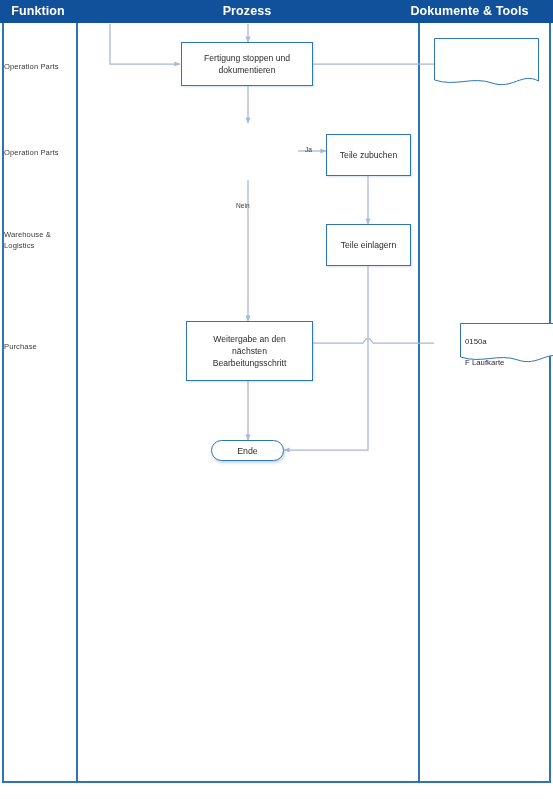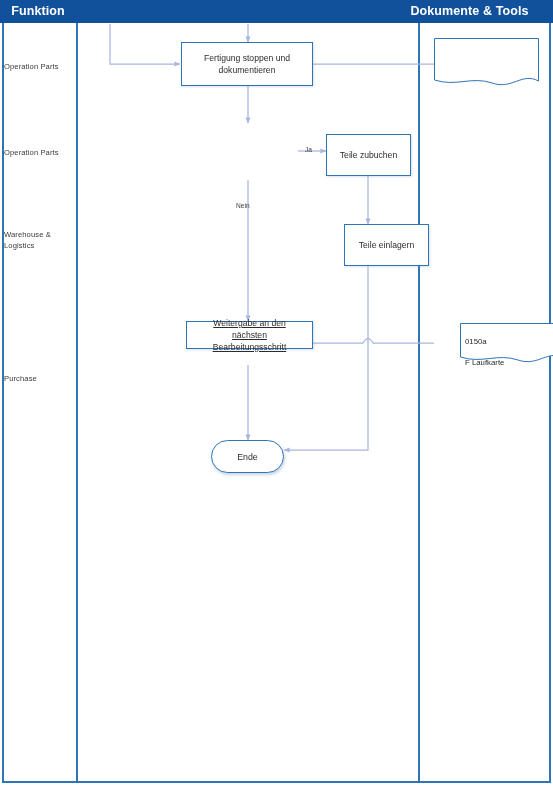--- a/index.html
+++ b/index.html
@@ -160,33 +160,34 @@
     white-space: nowrap;
   }
 </style>
 </head>
 <body>
 
 <div id="page">
 
   <div class="header-band"></div>
   <div class="header-cell hc-funktion">Funktion</div>
+  <div class="header-cell hc-prozess">Prozess</div>
   <div class="header-cell hc-dokumente">Dokumente &amp; Tools</div>
 
   <div class="frame-left"></div>
   <div class="frame-right"></div>
   <div class="frame-bottom"></div>
   <div class="divider div-1"></div>
   <div class="divider div-2"></div>
 
   <div class="lane-label" style="top:61px;">Operation Parts</div>
   <div class="lane-label" style="top:147px;">Operation Parts</div>
   <div class="lane-label" style="top:229px;">Warehouse &amp;</div>
   <div class="lane-label" style="top:240px;">Logistics</div>
-  <div class="lane-label" style="top:341px;margin-top:32px;">Purchase</div>
+  <div class="lane-label" style="top:341px;">Purchase</div>
 
   <svg class="conn-layer" viewBox="0 0 553 799" width="553" height="799">
     <defs>
       <marker id="arw" markerWidth="7" markerHeight="7" refX="5.6" refY="3" orient="auto" markerUnits="userSpaceOnUse">
         <path d="M0,0.4 L6,3 L0,5.6 z" fill="#A9B6DE"></path>
       </marker>
     </defs>
     <g fill="none" stroke="#A9B6DE" stroke-width="1.25">
 
       <path d="M110,24 L110,64 L180,64" marker-end="url(#arw)"></path>
@@ -219,33 +220,33 @@
       <div>Fertigung stoppen und</div>
       <div>dokumentieren</div>
     </div>
   </div>
 
 
   <div class="proc-box" style="left:326px; top:134px; width:85px; height:42px;">
     <div>Teile zubuchen</div>
   </div>
 
-  <div class="proc-box" style="left:326px; top:224px; width:85px; height:42px;margin-left:18px;">
+  <div class="proc-box" style="left:326px; top:224px; width:85px; height:42px;">
     <div>Teile einlagern</div>
   </div>
 
-  <div class="proc-box" style="left:186px; top:321px; width:127px; height:28px;text-decoration:underline;">
+  <div class="proc-box" style="left:186px; top:321px; width:127px; height:60px;">
     <div>
       <div>Weitergabe an den</div>
       <div>nächsten</div>
       <div>Bearbeitungsschritt</div>
     </div>
   </div>
 
-  <div class="terminator" style="left:211px; top:440px; width:73px; height:33px;">
+  <div class="terminator" style="left:211px; top:440px; width:73px; height:21px;">
     <span>Ende</span>
   </div>
 
   <div class="doc-shape" style="left:434px; top:38px; width:105px; height:50px;">
     <svg width="105" height="50" viewBox="0 0 105 50">
       <path d="M0.5,0.5 L104.5,0.5 L104.5,43 C88,34 78,52 58,45 C38,38 22,49 0.5,42 Z" fill="#ffffff" stroke="#2E75B6" stroke-width="1"></path>
     </svg>
   </div>
 
   <div class="doc-shape" style="left:460px; top:323px; width:105px; height:42px;">

